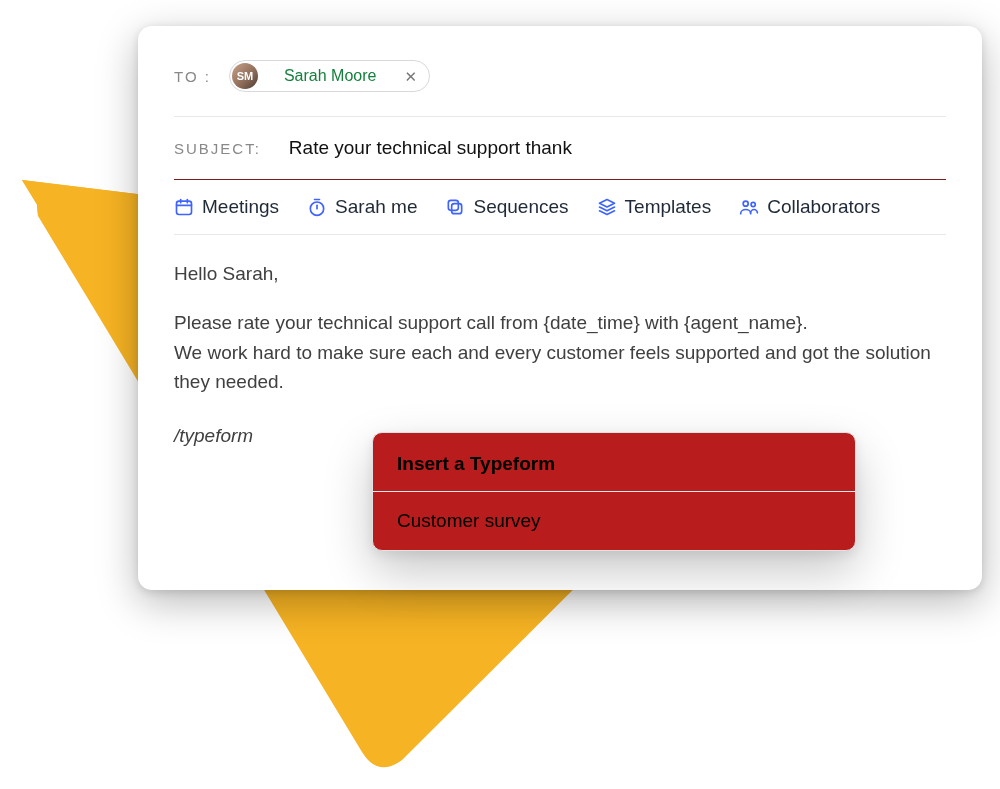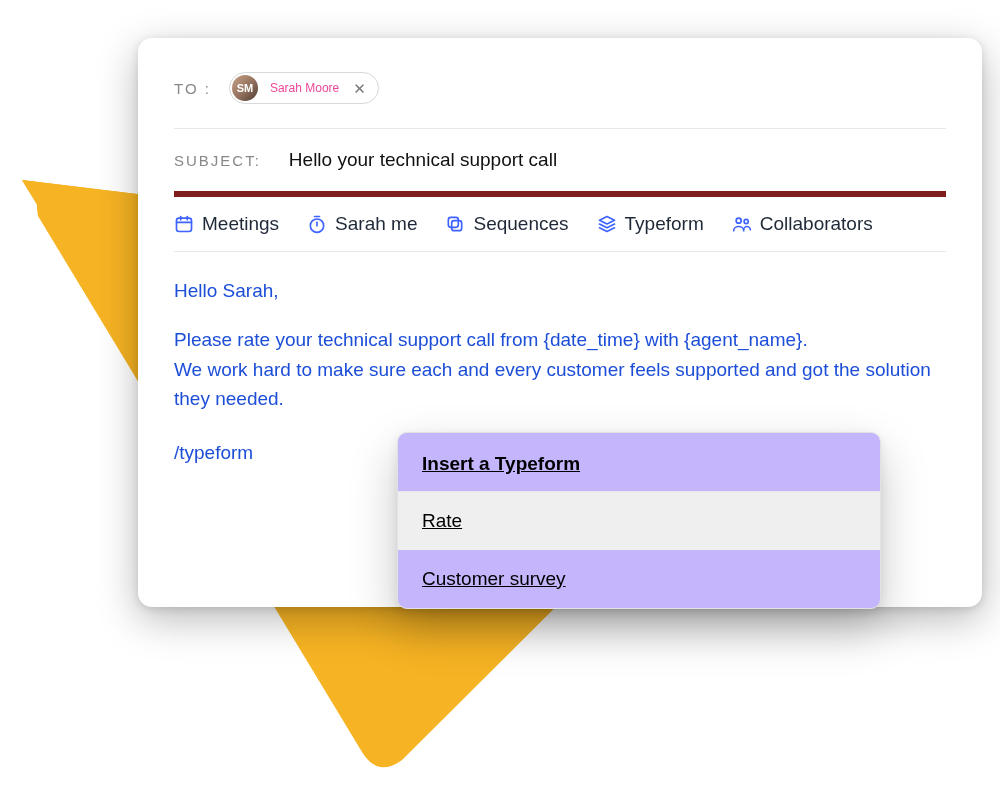--- a/index.html
+++ b/index.html
@@ -10,75 +10,74 @@
     left: 22px;
     top: 180px;
     width: 0;
     height: 0;
   }
   .triangle svg { display: block; }
 
   .compose-card {
     position: absolute;
     left: 138px;
-    top: 38px;
+    top: 26px;
     width: 844px;
     background: #fff;
     border-radius: 14px;
     box-shadow: 0 12px 40px rgba(0,0,0,0.28), 0 2px 8px rgba(0,0,0,0.12);
     padding: 34px 36px 120px 36px;
   }
 
   .row { display: flex; align-items: center; }
 
   .to-row { padding-bottom: 24px; border-bottom: 1px solid #e7e8ea; }
   .field-label { color: #888; letter-spacing: 2px; font-size: 15px; font-weight: 500; margin-right: 18px; }
   .chip {
     display: inline-flex;
     align-items: center;
     border: 1px solid #d8d9db;
     border-radius: 999px;
     padding: 2px 10px 2px 2px;
-    gap: 12px;
+    gap: 26px;
   }
   .avatar {
     width: 26px; height: 26px; border-radius: 50%;
     background: linear-gradient(135deg,#caa38a 0%, #8b6a57 60%, #4a3a30 100%);
     display: inline-flex; align-items: center; justify-content: center;
     color: #fff; font-size: 11px; font-weight: 600;
   }
-  .chip-name { font-size: 12px; color: #ec4899; }
+  .chip-name { font-size: 16px; color: #15803d; }
   .chip-close { color: #777; font-size: 15px; line-height: 1; padding: 0 2px; cursor: pointer; }
 
-  .subject-row { padding: 20px 0; border-bottom: 6px solid #7f1d1d; display: flex; align-items: baseline; }
+  .subject-row { padding: 20px 0; border-bottom: 1px solid #7f1d1d; display: flex; align-items: baseline; }
   .subject-text { font-size: 19px; color: #111; margin-left: 10px; }
 
   .toolbar { display: flex; gap: 28px; padding: 16px 0; border-bottom: 1px solid #e7e8ea; }
   .tool {
     display: inline-flex; align-items: center; gap: 8px;
     color: #1f2937; font-size: 19px; cursor: pointer;
   }
   .tool .ico { color: #3e63ff; display: inline-flex; }
   .tool .ico svg { width: 20px; height: 20px; }
 
-  .body-area { padding-top: 24px; font-size: 19px; line-height: 1.55; color: #1d4ed8; }
+  .body-area { padding-top: 24px; font-size: 19px; line-height: 1.55; color: #404040; }
   .body-area p { margin-bottom: 20px; }
-  .body-area .slash { margin-top: 24px; }
+  .body-area .slash { margin-top: 24px; font-style: italic; }
 
   .popup {
     position: absolute;
-    left: 397px;
+    left: 372px;
     top: 432px;
     width: 484px;
-    background: #c4b5fd;
+    background: #b91c1c;
     border: 1px solid #e1e2e4;
     border-radius: 10px;
     box-shadow: 0 20px 48px rgba(0,0,0,0.22), 0 4px 12px rgba(0,0,0,0.08);
     overflow: hidden;
-    text-decoration: underline;
   }
   .popup-title { font-weight: 700; font-size: 19px; padding: 20px 24px 16px; border-bottom: 1px solid #e7e8ea; }
   .popup-item { padding: 18px 24px; font-size: 19px; cursor: pointer; }
   .popup-item.sel { background: #efefef; }
 </style>
 </head>
 <body>
 
 <div class="triangle">
   <svg width="860" height="590" viewBox="0 0 860 590">
@@ -100,21 +99,21 @@
     <span class="field-label">TO :</span>
     <span class="chip">
       <span class="avatar">SM</span>
       <span class="chip-name">Sarah Moore</span>
       <span class="chip-close">✕</span>
     </span>
   </div>
 
   <div class="subject-row">
     <span class="field-label">SUBJECT:</span>
-    <span class="subject-text">Hello your technical support call</span>
+    <span class="subject-text">Rate your technical support thank</span>
   </div>
 
   <div class="toolbar">
     <span class="tool">
       <span class="ico">
         <svg viewBox="0 0 24 24" fill="none" stroke="currentColor" stroke-width="2" stroke-linecap="round" stroke-linejoin="round">
             <rect x="3" y="5" width="18" height="16" rx="3"></rect>
             <line x1="8" y1="3" x2="8" y2="7"></line>
             <line x1="16" y1="3" x2="16" y2="7"></line>
             <line x1="3" y1="10" x2="21" y2="10"></line>
@@ -142,21 +141,21 @@
       <span>Sequences</span>
     </span>
     <span class="tool">
       <span class="ico">
         <svg viewBox="0 0 24 24" fill="none" stroke="currentColor" stroke-width="2" stroke-linecap="round" stroke-linejoin="round">
             <path d="M12 3l9 4.5-9 4.5-9-4.5L12 3z"></path>
             <path d="M3 12l9 4.5 9-4.5"></path>
             <path d="M3 16.5l9 4.5 9-4.5"></path>
           </svg>
       </span>
-      <span>Typeform</span>
+      <span>Templates</span>
     </span>
     <span class="tool">
       <span class="ico">
         <svg viewBox="0 0 24 24" fill="none" stroke="currentColor" stroke-width="2" stroke-linecap="round" stroke-linejoin="round">
             <circle cx="8" cy="8" r="3"></circle>
             <circle cx="17" cy="9" r="2.5"></circle>
             <path d="M2 20c0-3 3-5 6-5s6 2 6 5"></path>
             <path d="M14 19c0-2.2 2-4 4-4s4 1.8 4 4"></path>
           </svg>
       </span>
@@ -170,15 +169,14 @@
       <span>Please rate your technical support call from {date_time} with {agent_name}.</span><br>
       <span>We work hard to make sure each and every customer feels supported and got the solution they needed.</span>
     </p>
     <p class="slash">/typeform</p>
   </div>
 
 </div>
 
 <div class="popup">
   <div class="popup-title">Insert a Typeform</div>
-  <div class="popup-item sel">Rate</div>
   <div class="popup-item">Customer survey</div>
 </div>
 
 </body></html>

